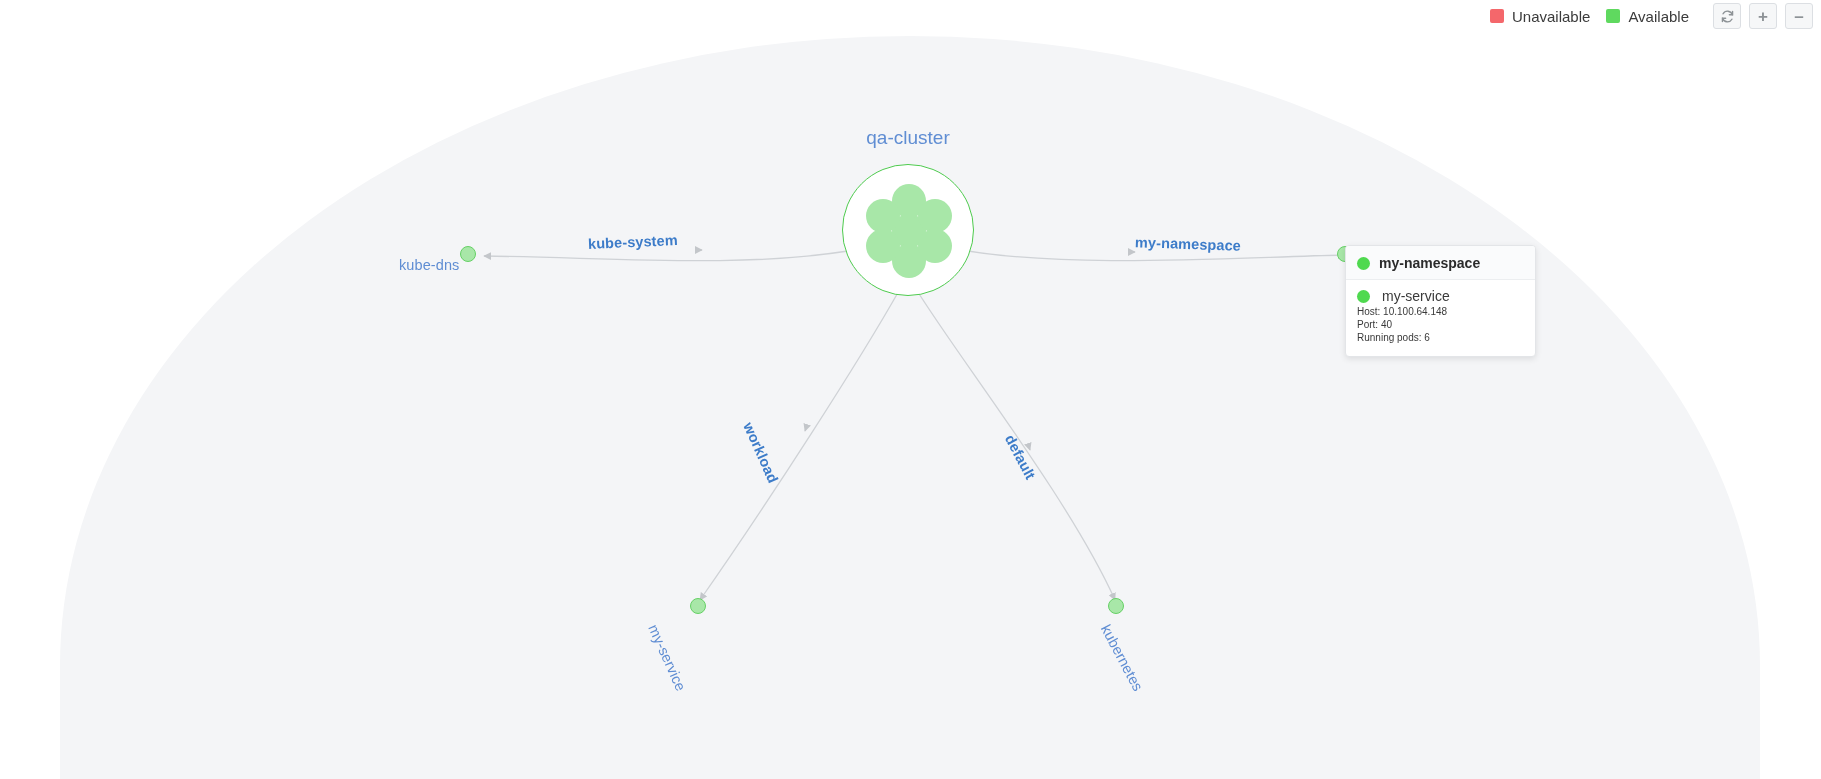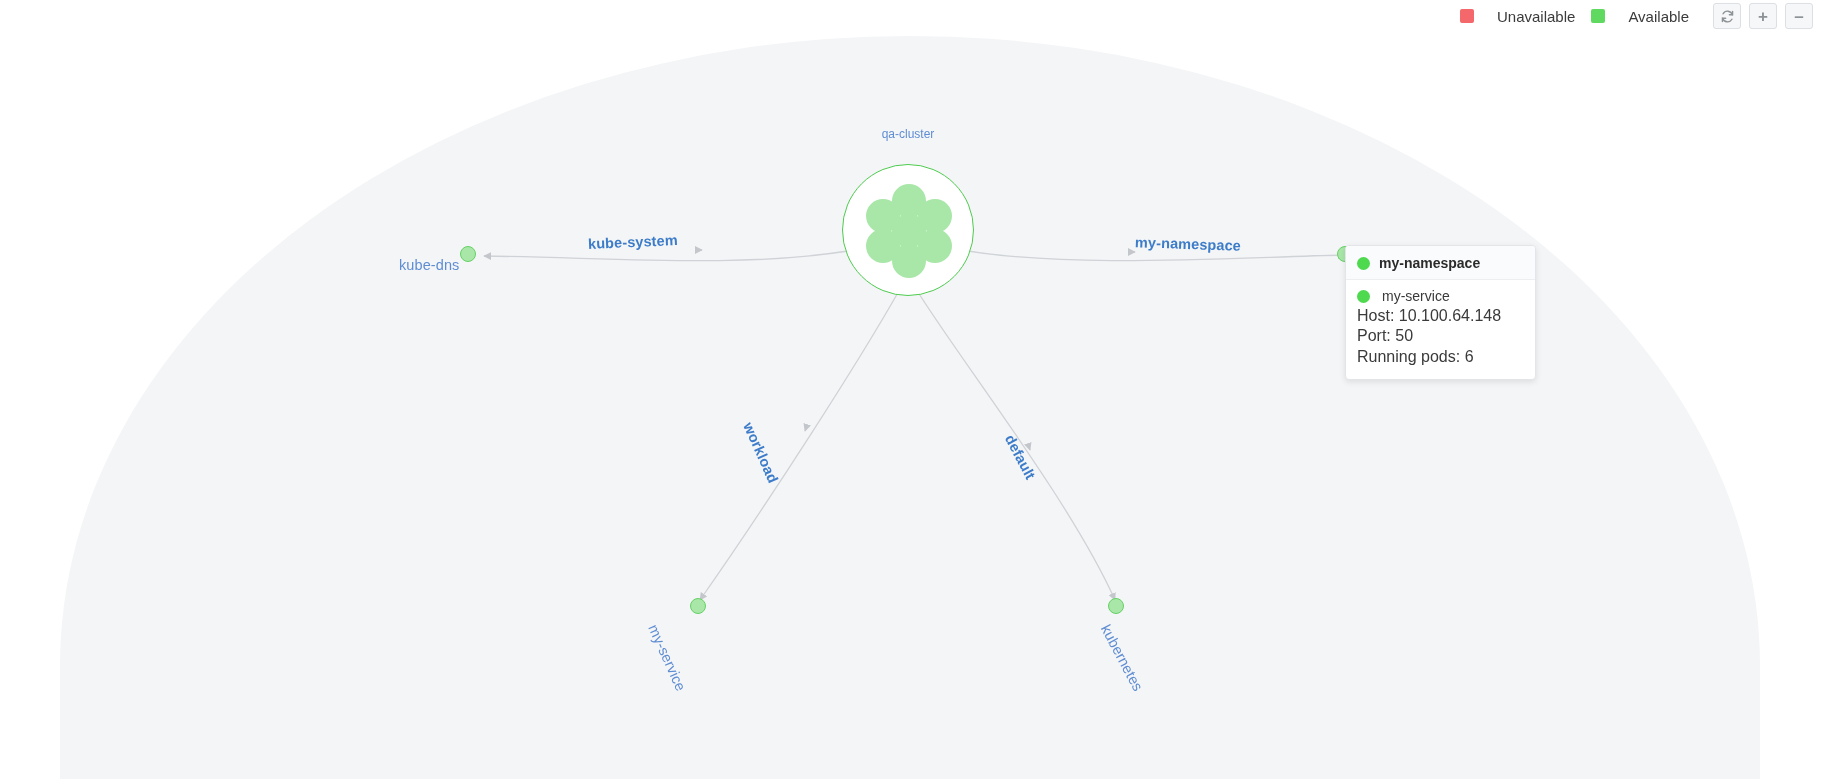--- a/index.html
+++ b/index.html
@@ -52,21 +52,21 @@
     left: 842px; top: 164px;
     width: 132px; height: 132px;
     border-radius: 50%;
     background: #ffffff;
     border: 1.6px solid #4ecb4e;
   }
   #cluster-glyph { position: absolute; left: 0; top: 0; width: 132px; height: 132px; }
   #cluster-label {
     position: absolute; left: 842px; top: 127px;
     width: 132px; text-align: center;
-    color: #5f8dd3; font-size: 12px;
+    color: #5f8dd3; font-size: 19px;
   }
 
   
   #tooltip-card {
     position: absolute;
     left: 1345px; top: 245px;
     width: 191px;
     background: #ffffff;
     border: 1px solid #e3e5e8;
     border-radius: 4px;
@@ -79,35 +79,35 @@
     padding: 9px 12px 8px 11px;
     background: #fafbfc;
     border-bottom: 1px solid #eceef0;
   }
   #tooltip-header .ttl {
     font-size: 14px; font-weight: bold; color: #2b2b2b;
   }
   #tooltip-body { padding: 8px 12px 12px 11px; }
   .tt-row { display: flex; align-items: center; gap: 12px; margin-bottom: 2px; }
   .tt-row .txt { font-size: 14px; color: #3a3a3a; }
-  .tt-line { font-size: 16px; color: #3a3a3a; line-height: 1.28; white-space: nowrap; }
+  .tt-line { font-size: 10px; color: #3a3a3a; line-height: 1.28; white-space: nowrap; }
   .status-dot {
     width: 13px; height: 13px; border-radius: 50%;
     background: #4fd94f; flex: 0 0 13px;
   }
 
   
   #toolbar {
     position: absolute;
     right: 8px; top: 0px;
     display: flex; align-items: center; gap: 0px;
     height: 32px;
   }
   .legend-item {
-    display: flex; align-items: center; gap: 23px;
+    display: flex; align-items: center; gap: 8px;
     margin-right: 16px;
   }
   .legend-swatch { width: 14px; height: 14px; border-radius: 2px; }
   .legend-text { font-size: 15px; color: #3b3b3b; }
   .tb-btn {
     width: 28px; height: 26px;
     border: 1px solid #dcdfe3;
     border-radius: 3px;
     background: #f6f7f8;
     display: flex; align-items: center; justify-content: center;
@@ -194,21 +194,21 @@
     <div id="tooltip-header">
       <span class="status-dot"></span>
       <span class="ttl">my-namespace</span>
     </div>
     <div id="tooltip-body">
       <div class="tt-row">
         <span class="status-dot"></span>
         <span class="txt">my-service</span>
       </div>
       <div class="tt-line">Host: 10.100.64.148</div>
-      <div class="tt-line">Port: 50</div>
+      <div class="tt-line">Port: 40</div>
       <div class="tt-line">Running pods: 6</div>
     </div>
   </div>
 
   <div id="toolbar">
 
     <div class="legend-item">
       <span class="legend-swatch" style="background:#f4676b;"></span>
       <span class="legend-text">Unavailable</span>
     </div>

